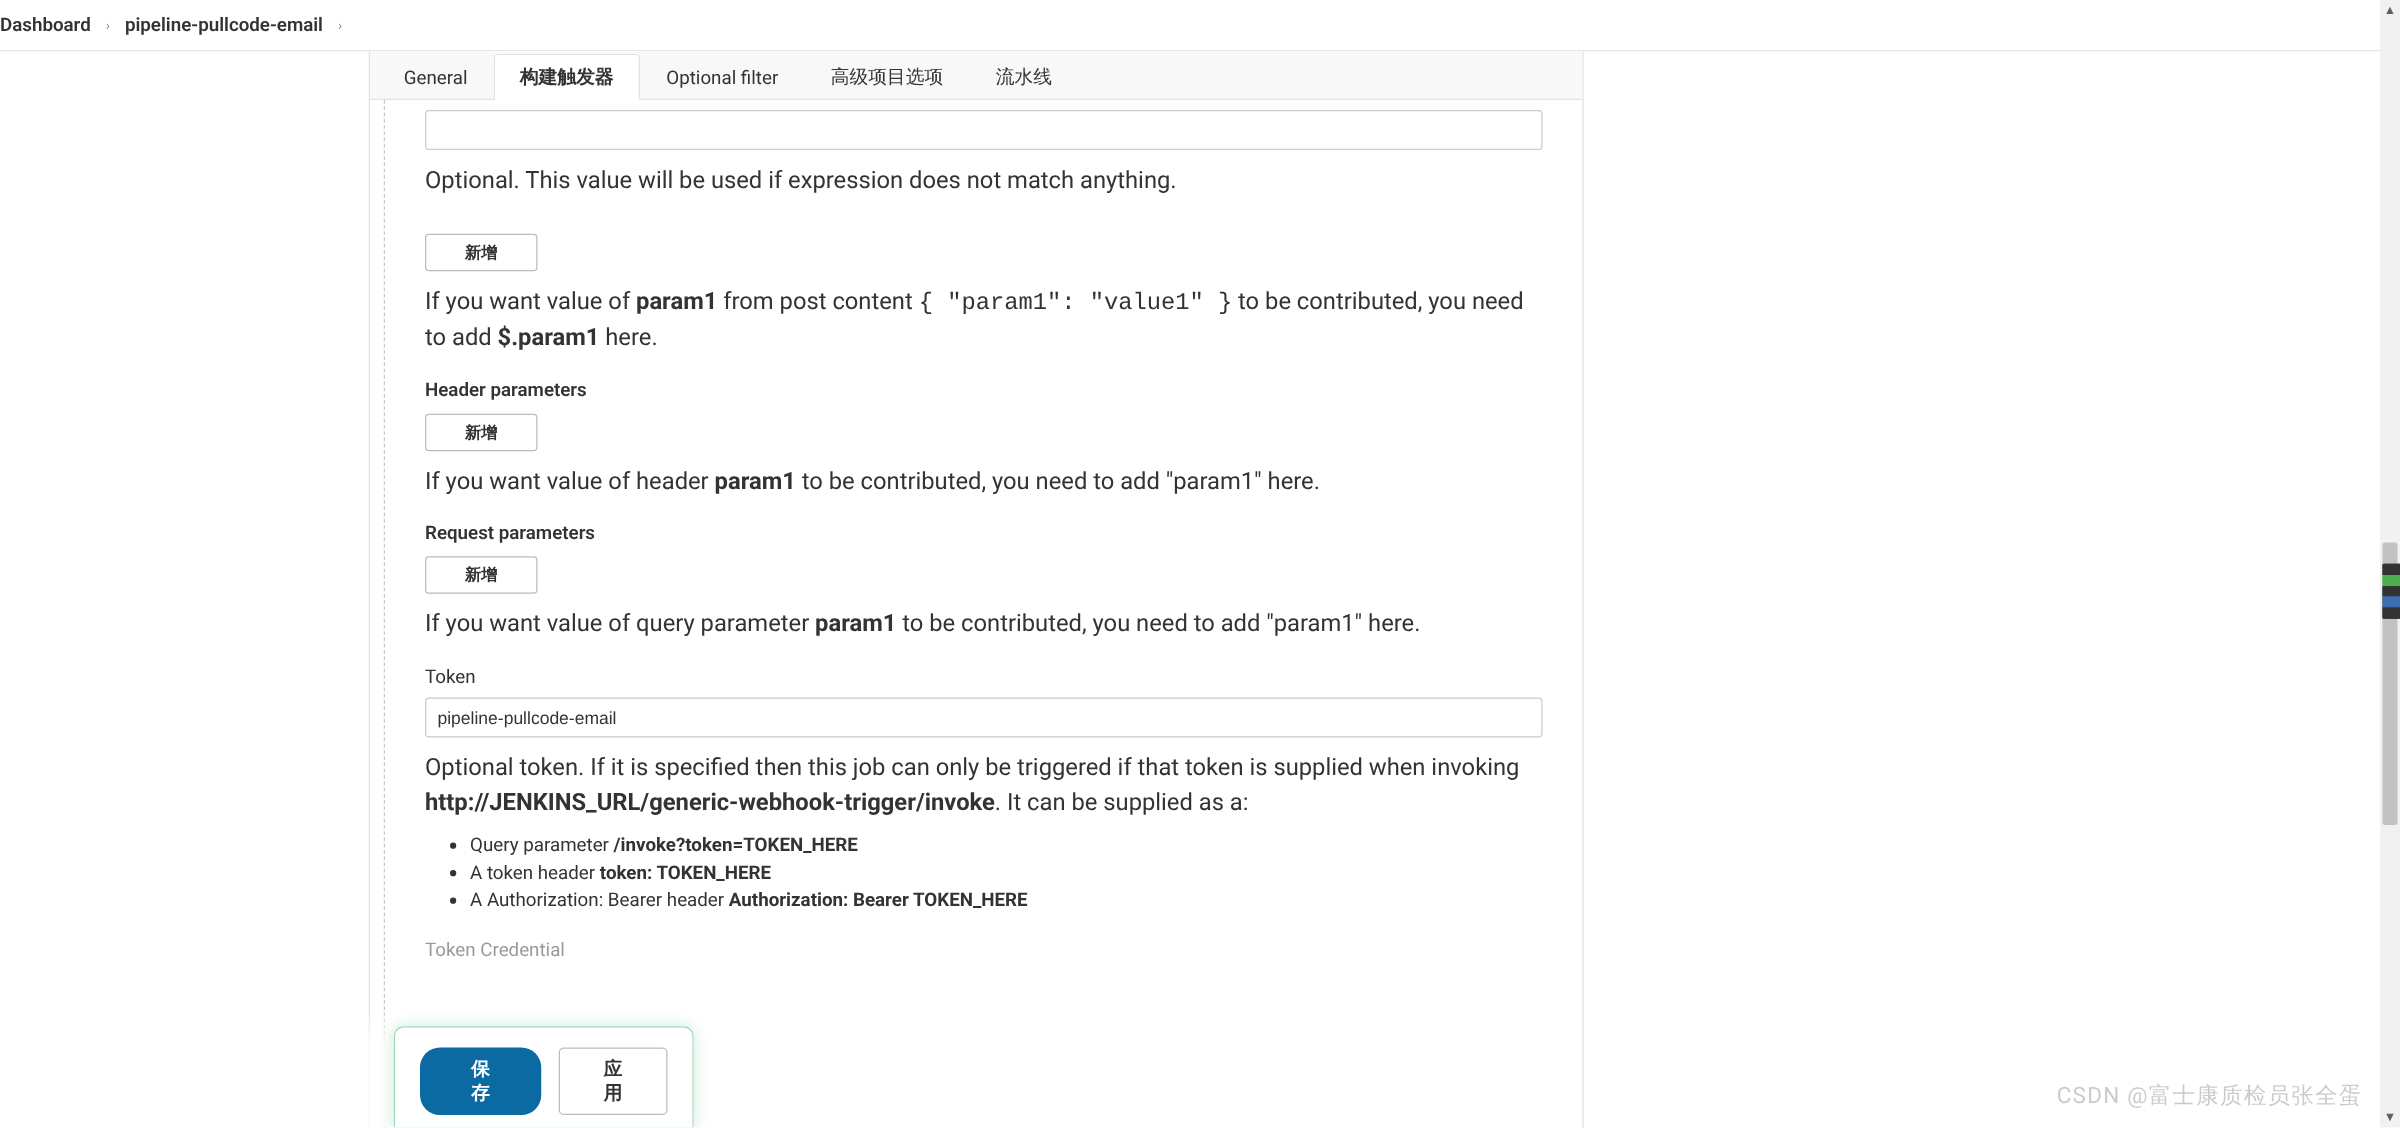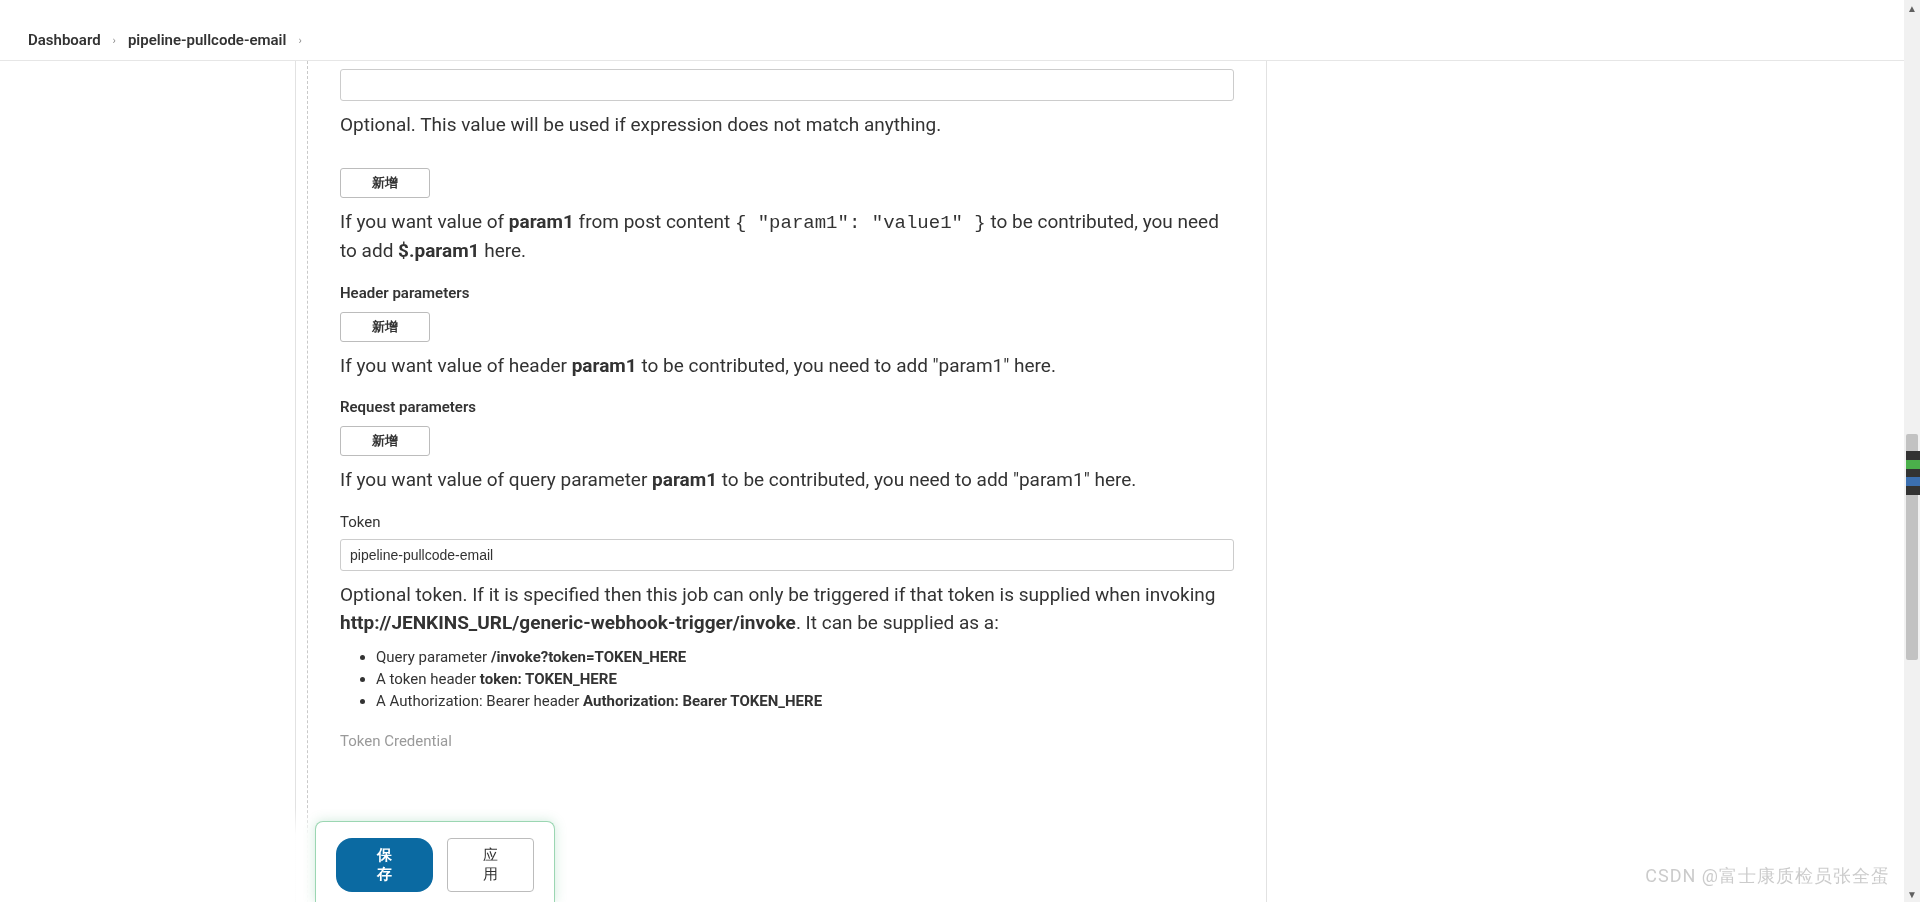--- a/index.html
+++ b/index.html
@@ -12,23 +12,21 @@
     height: 902px;
     overflow: hidden;
     position: relative;
   }
   
   .breadcrumb-bar {
     height: 40px;
     border-bottom: 1px solid #e6e6e6;
     display: flex;
     align-items: center;
-    padding-left: 28px;
-    font-size: 15px;
-    margin-top: 20px;
+    font-size: 15px;
   }
   .breadcrumb-bar a {
     color: #333;
     text-decoration: none;
     font-weight: 600;
   }
   .breadcrumb-sep {
     margin: 0 12px;
     color: #8e8e8e;
     font-size: 11px;
@@ -167,21 +165,21 @@
     font-weight: 600;
     cursor: pointer;
   }
   .btn-secondary {
     background: #fff;
     color: #333;
     border: 1px solid #bcbcbc;
     border-radius: 4px;
     font-size: 15px;
     padding: 7px 28px;
-    font-weight: 400;
+    font-weight: 700;
     cursor: pointer;
   }
   
   .scrollbar {
     position: absolute;
     right: 0;
     top: 0;
     width: 16px;
     height: 100%;
     background: #f1f1f1;
@@ -251,20 +249,27 @@
 
 <div class="breadcrumb-bar">
   <a href="#">Dashboard</a>
   <span class="breadcrumb-sep">›</span>
   <a href="#">pipeline-pullcode-email</a>
   <span class="breadcrumb-sep">›</span>
 </div>
 
 <div class="main">
 
+  <div class="tabs">
+    <div class="tab">General</div>
+    <div class="tab active">构建触发器</div>
+    <div class="tab">Optional filter</div>
+    <div class="tab">高级项目选项</div>
+    <div class="tab">流水线</div>
+  </div>
 
   <div class="content">
     <div class="left-gutter"></div>
     <div class="inner">
 
       
       <input type="text" class="field-input" style="">
       <div class="helptext">Optional. This value will be used if expression does not match anything.</div>
 
       

